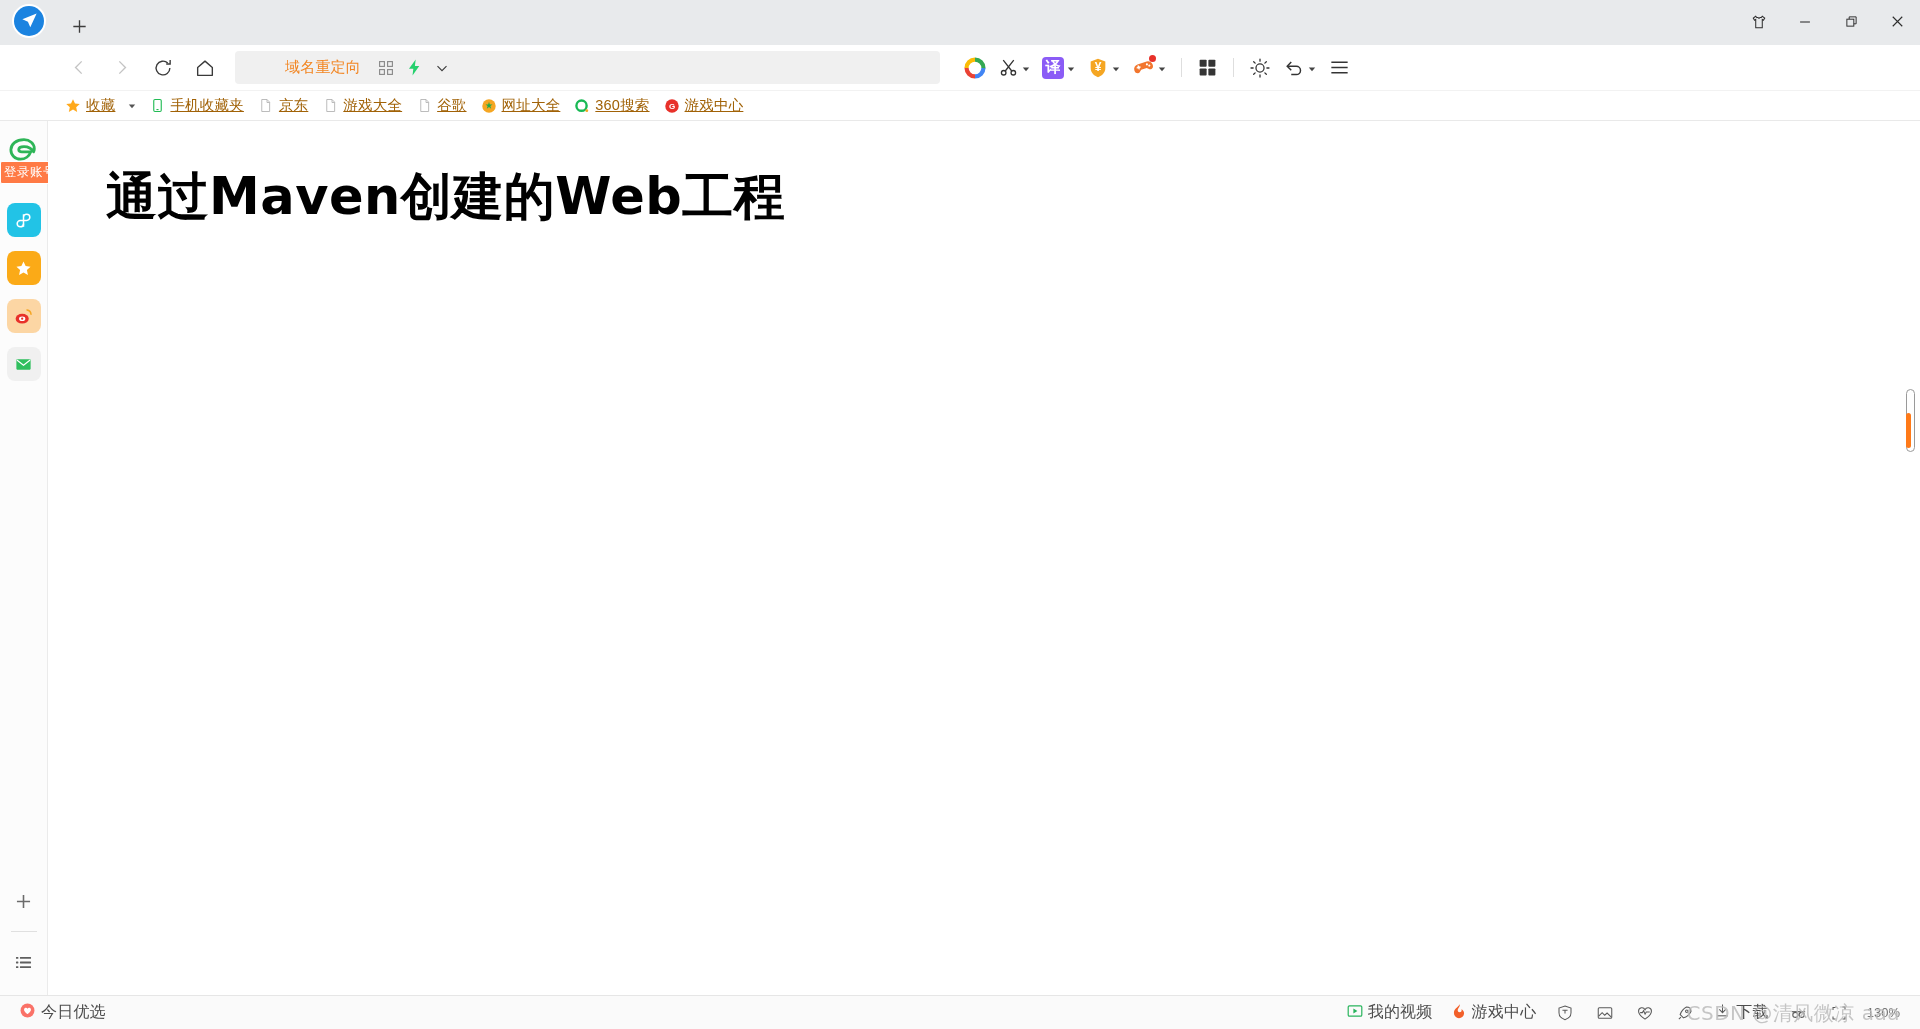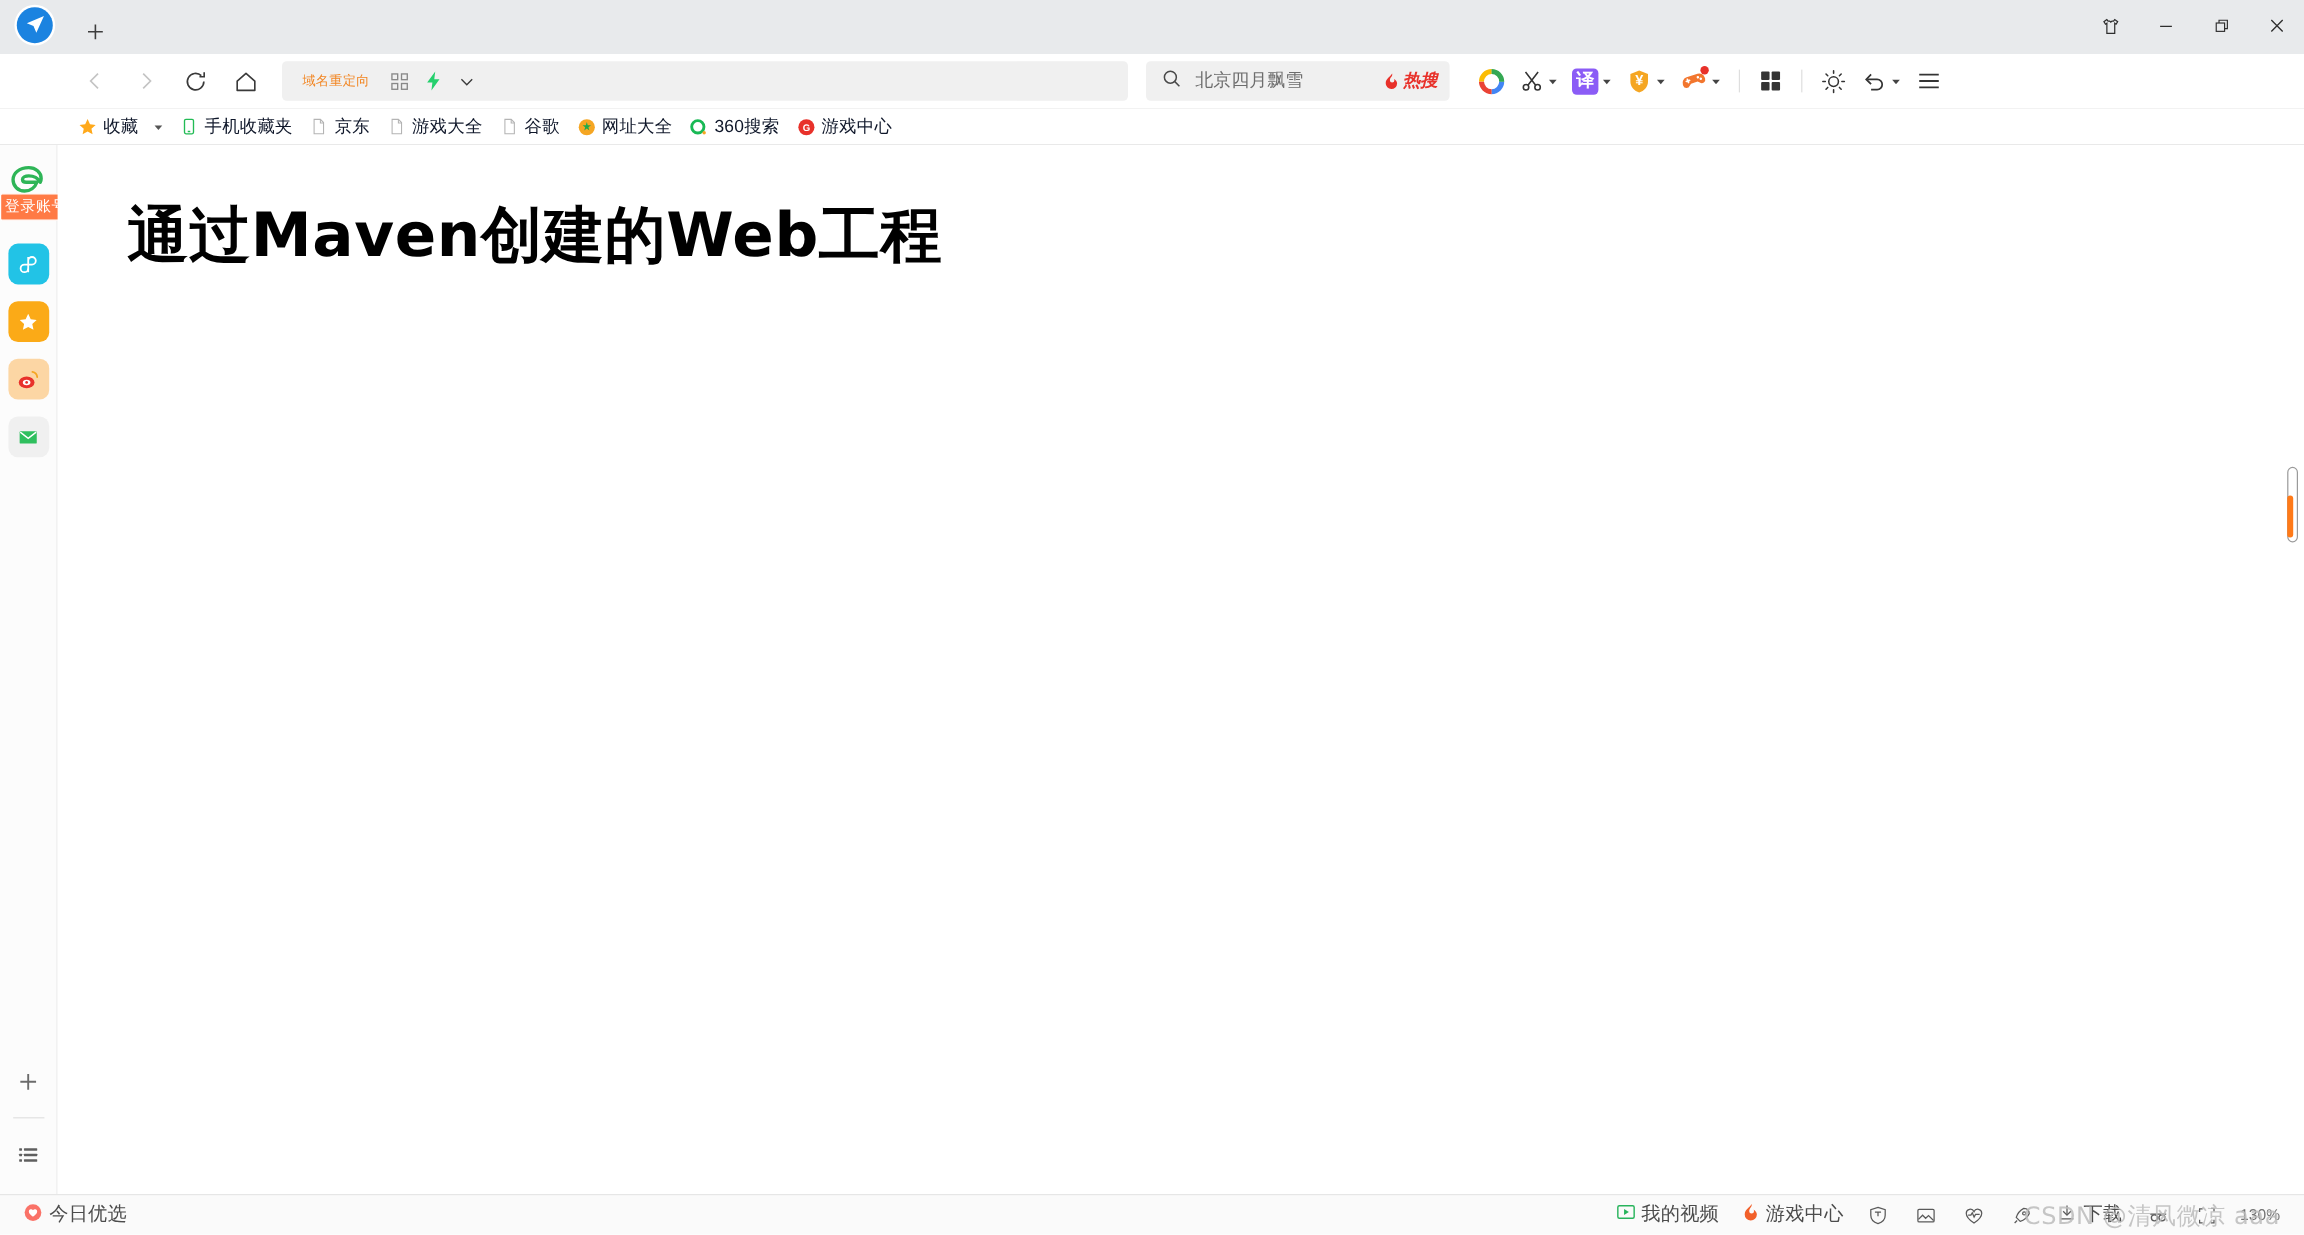--- a/index.html
+++ b/index.html
@@ -49,21 +49,21 @@
     height: 46px; background: #fff; display: flex; align-items: center; flex: 0 0 46px;
     padding-left: 58px; border-bottom: 1px solid #f2f2f2;
   }
   .nbtn { width: 42px; height: 40px; display: flex; align-items: center; justify-content: center; }
   .nbtn.disabled svg { stroke: #c4c4c4; }
   .omnibox {
     flex: 0 0 705px; height: 33px; background: #f0f0f0; border-radius: 4px;
     display: flex; align-items: center; margin-left: 9px; padding: 0 6px 0 0;
   }
   .redirect-badge {
-    color: #f28521; font-size: 11px; padding: 0 11px 0 17px; white-space: nowrap; letter-spacing:.2px;
+    color: #f28521; font-size: 15px; padding: 0 11px 0 17px; white-space: nowrap; letter-spacing:.2px;margin-left:33px;
   }
   .url { flex: 1; font-size: 16.5px; color: #8a8a8a; white-space: nowrap; letter-spacing: .1px; }
   .url b { color: #232323; font-weight: 700; }
   .omni-ic { width: 28px; height: 28px; display: flex; align-items: center; justify-content: center; }
   .searchbox {
     flex: 0 0 253px; height: 33px; background: #f0f0f0; border-radius: 4px;
     display: flex; align-items: center; margin-left: 15px; padding: 0 10px 0 12px;
   }
   .search-q { flex: 1; font-size: 15px; color: #6d6d6d; margin-left: 10px; white-space: nowrap; }
   .hot { color: #e8312a; font-size: 14.5px; font-weight: bold; font-style: italic; display:flex; align-items:center; gap:2px; white-space:nowrap; }
@@ -72,21 +72,21 @@
   .caret { margin-left: 3px; }
   .tdiv { width: 1px; height: 19px; background: #dedede; margin: 0 9px; }
 
   
   .bmbar {
     height: 30px; background: #fff; display: flex; align-items: center; flex: 0 0 30px;
     padding-left: 58px; border-bottom: 1px solid #e9e9e9;
   }
   .bm { display: flex; align-items: center; height: 26px; padding: 0 7px; white-space: nowrap; }
   .bm-ic { width: 16px; height: 16px; margin-right: 5px; flex: 0 0 16px; display:flex; align-items:center; justify-content:center;}
-  .bm-lbl { font-size: 14.5px; color: #0f172a; letter-spacing: .2px; }
+  .bm-lbl { font-size: 14.5px; color: #a16207; letter-spacing: .2px; text-decoration: underline; }
   .bm-caret { padding: 0 6px; display: flex; align-items: center; }
 
   
   .stage { flex: 1; display: flex; position: relative; background: #fff; min-height: 0; }
   .sidebar {
     width: 48px; background: #fcfcfc; border-right: 1px solid #ebebeb;
     display: flex; flex-direction: column; align-items: center; flex: 0 0 48px; position: relative;
   }
   .sb-ic { width: 34px; height: 34px; border-radius: 8px; display: flex; align-items: center; justify-content: center; }
   .sb-plus { margin-top: auto; }
@@ -217,35 +217,20 @@
             <path d="M13.5 2L5 13.5h5.5L9.5 22 18 10.2h-5.5z"></path>
           </svg>
       </span>
       <span class="omni-ic">
         <svg viewBox="0 0 24 24" fill="none" stroke="#3a3a3a" stroke-width="1.5" width="18" height="18">
             <path d="M6 9.5l6 6 6-6"></path>
           </svg>
       </span>
     </div>
 
-    <div class="searchbox">
-      <span>
-        <svg viewBox="0 0 24 24" fill="none" stroke="#4a4a4a" stroke-width="1.6" width="19" height="19">
-            <circle cx="10.5" cy="10.5" r="6.3"></circle>
-            <path d="M15.2 15.2L20 20"></path>
-          </svg>
-      </span>
-      <span class="search-q" title="输入搜索内容">北京四月飘雪</span>
-      <span class="hot">
-        <svg viewBox="0 0 24 24" fill="#e8312a" width="15" height="15">
-            <path d="M13 2c1 4-3 5-3 9a3 3 0 0 0 6 0c0-1-.4-2-.4-2 2.6 2 4 4 4 6.2A7.6 7.6 0 0 1 4.4 15C4.4 9 10 7 13 2z"></path>
-          </svg>
-        <span>热搜</span>
-      </span>
-    </div>
 
     <div class="tbar-icons">
       <div class="tic">
         <svg viewBox="0 0 24 24" width="22" height="22">
           <circle cx="12" cy="12" r="9.2" fill="none" stroke="#4285f4" stroke-width="4.6" stroke-dasharray="14.5 43.3"></circle>
           <circle cx="12" cy="12" r="9.2" fill="none" stroke="#ea4335" stroke-width="4.6" stroke-dasharray="14.5 43.3" transform="rotate(90 12 12)"></circle>
           <circle cx="12" cy="12" r="9.2" fill="none" stroke="#fbbc05" stroke-width="4.6" stroke-dasharray="14.5 43.3" transform="rotate(180 12 12)"></circle>
           <circle cx="12" cy="12" r="9.2" fill="none" stroke="#34a853" stroke-width="4.6" stroke-dasharray="14.5 43.3" transform="rotate(270 12 12)"></circle>
           <circle cx="12" cy="12" r="4.4" fill="#fff"></circle>
         </svg>

